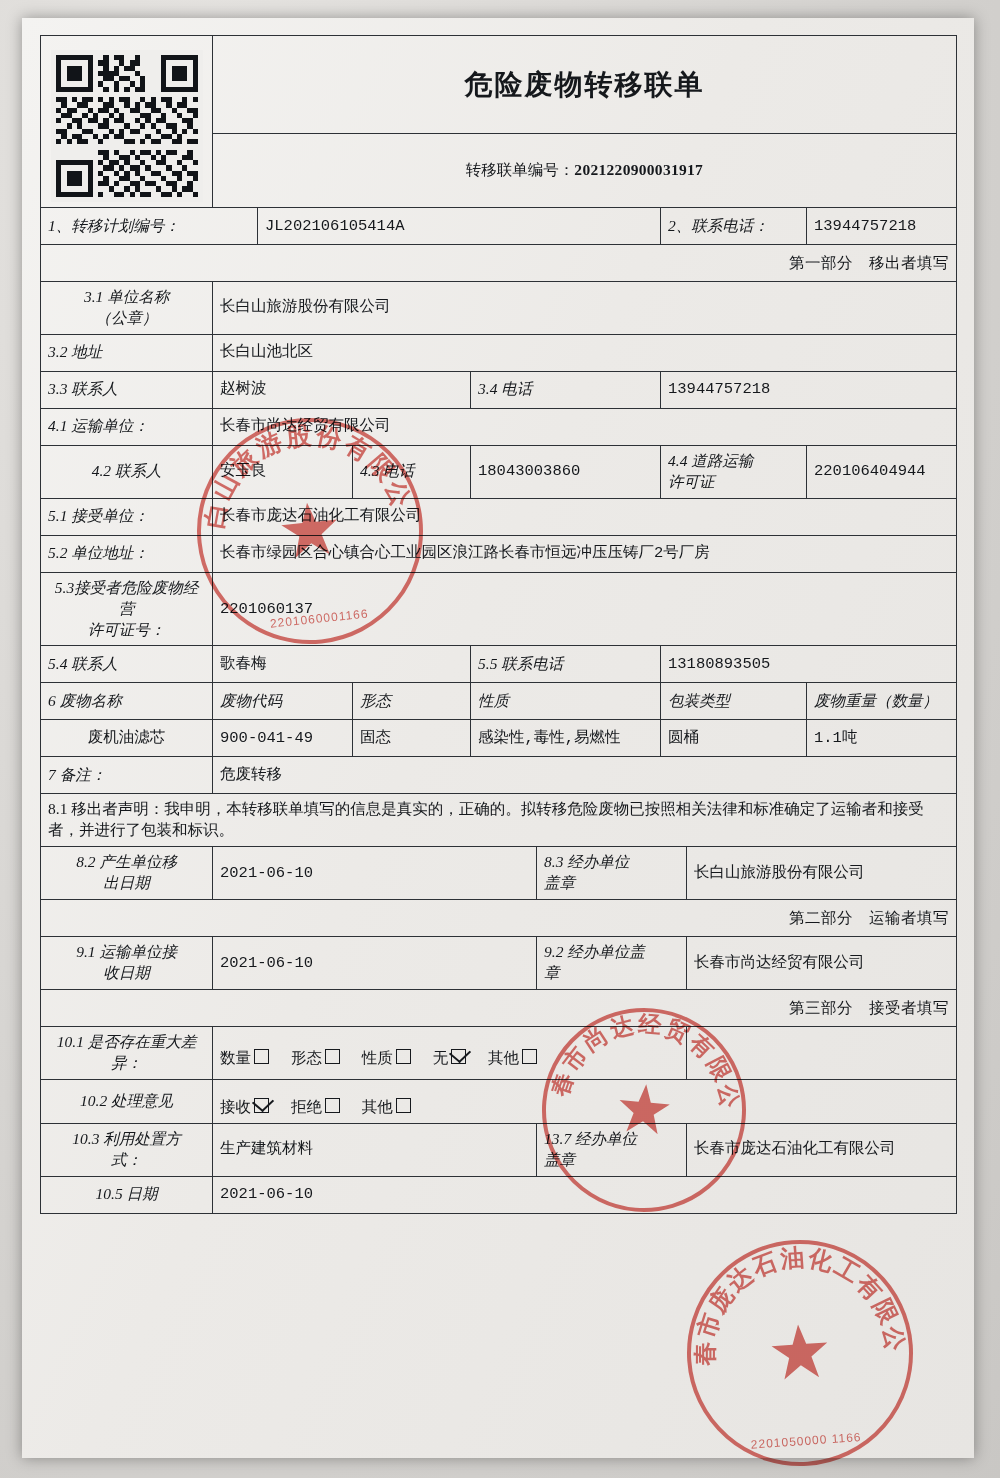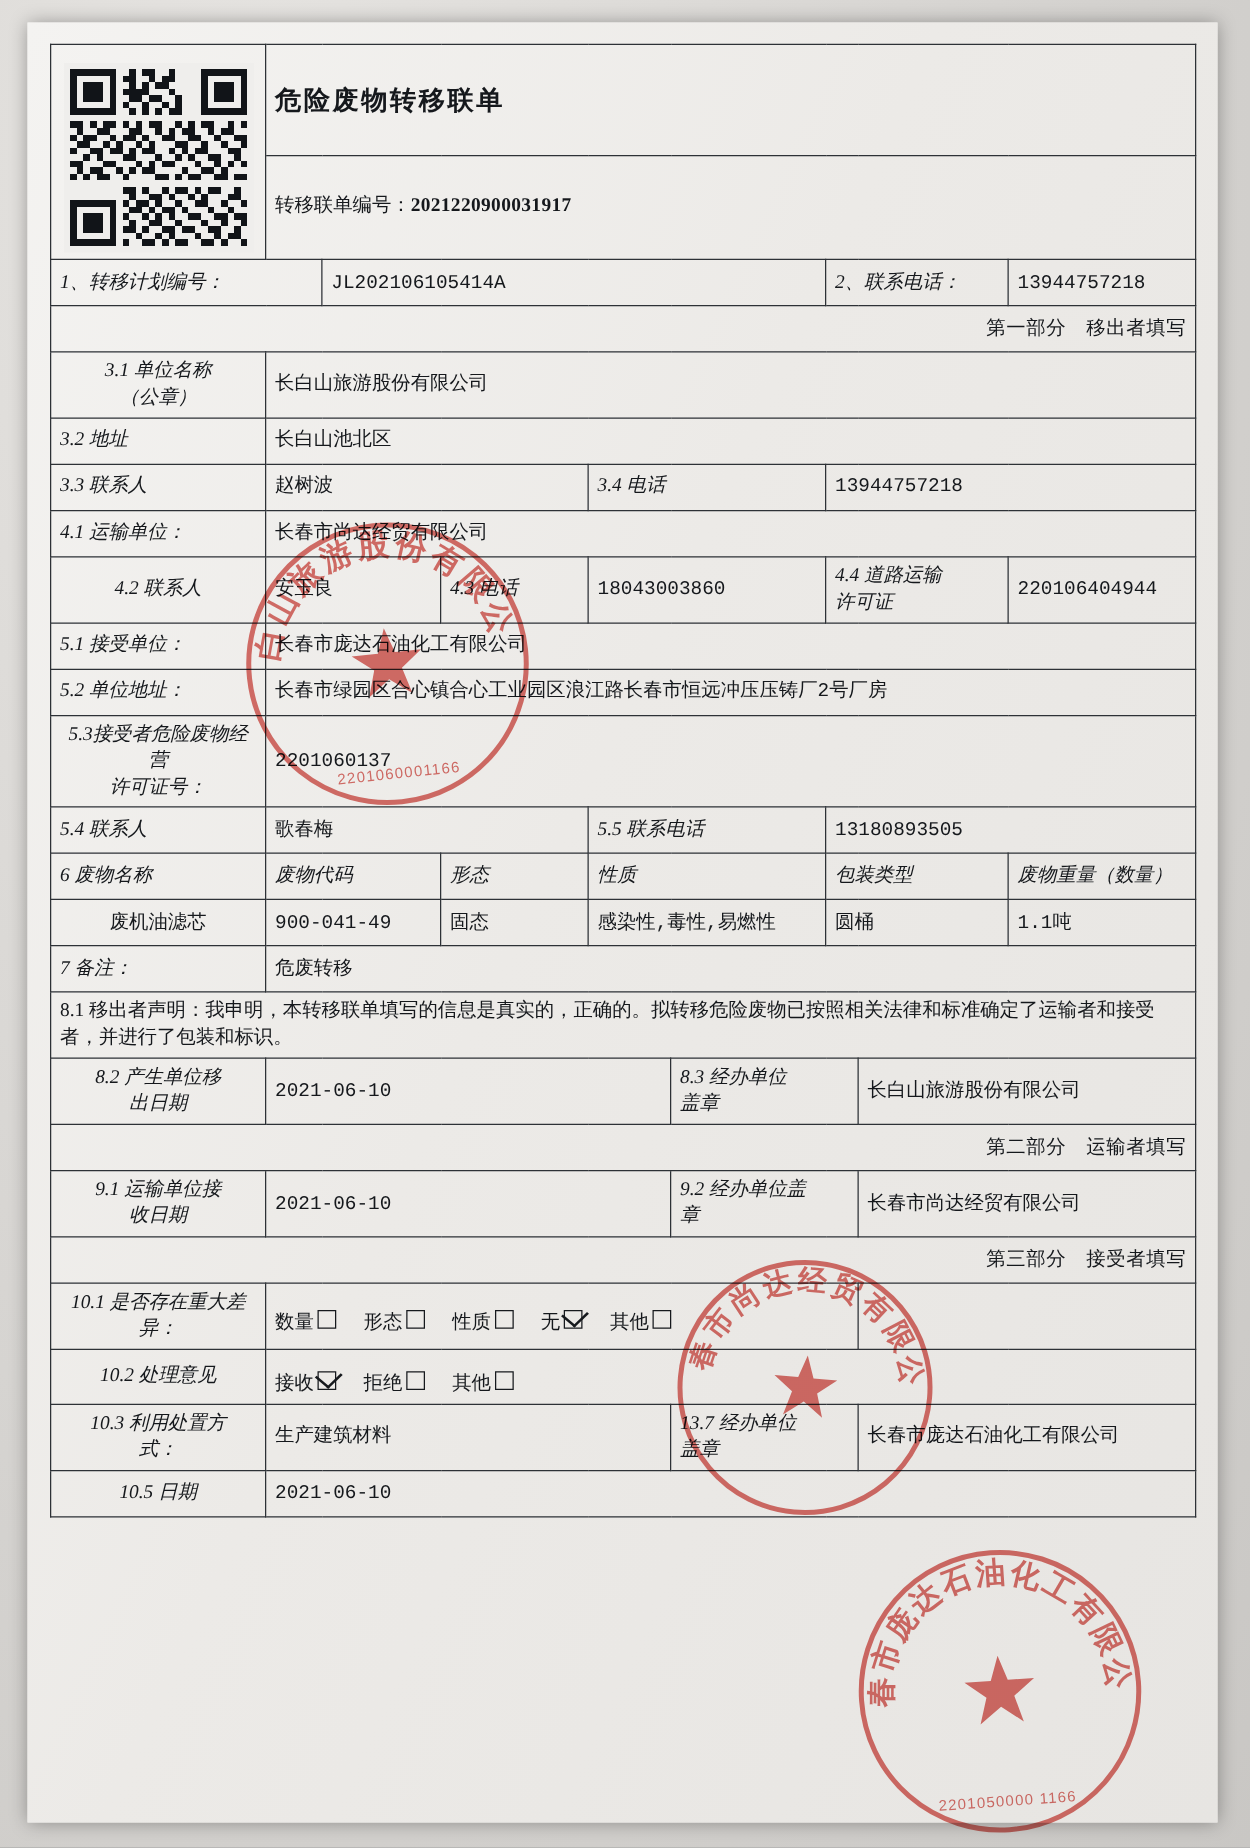--- a/index.html
+++ b/index.html
@@ -46,29 +46,29 @@
   .form td {
     border: 1px solid #2d3136;
     padding: 5px 7px;
     vertical-align: middle;
     line-height: 1.35;
     height: 26px;
   }
   .lbl { font-weight: 500; font-style: italic; }
   .val { font-family: Liberation Mono, monospace; }
   .title-cell {
-    text-align: left;
-    font-size: 21px;
+    text-align: center;
+    font-size: 28px;
     font-weight: bold;
     letter-spacing: 2px;
     height: 52px;
     vertical-align: middle;
   }
   .serial-cell {
-    text-align: left;
+    text-align: center;
     padding-right: 14px;
     height: 100px;
     vertical-align: bottom;
     padding-bottom: 16px;
     font-size: 15.5px;
   }
   .serial-num { font-weight: bold; letter-spacing: .3px; }
   .qr-cell {
     width: 172px;
     vertical-align: top;

